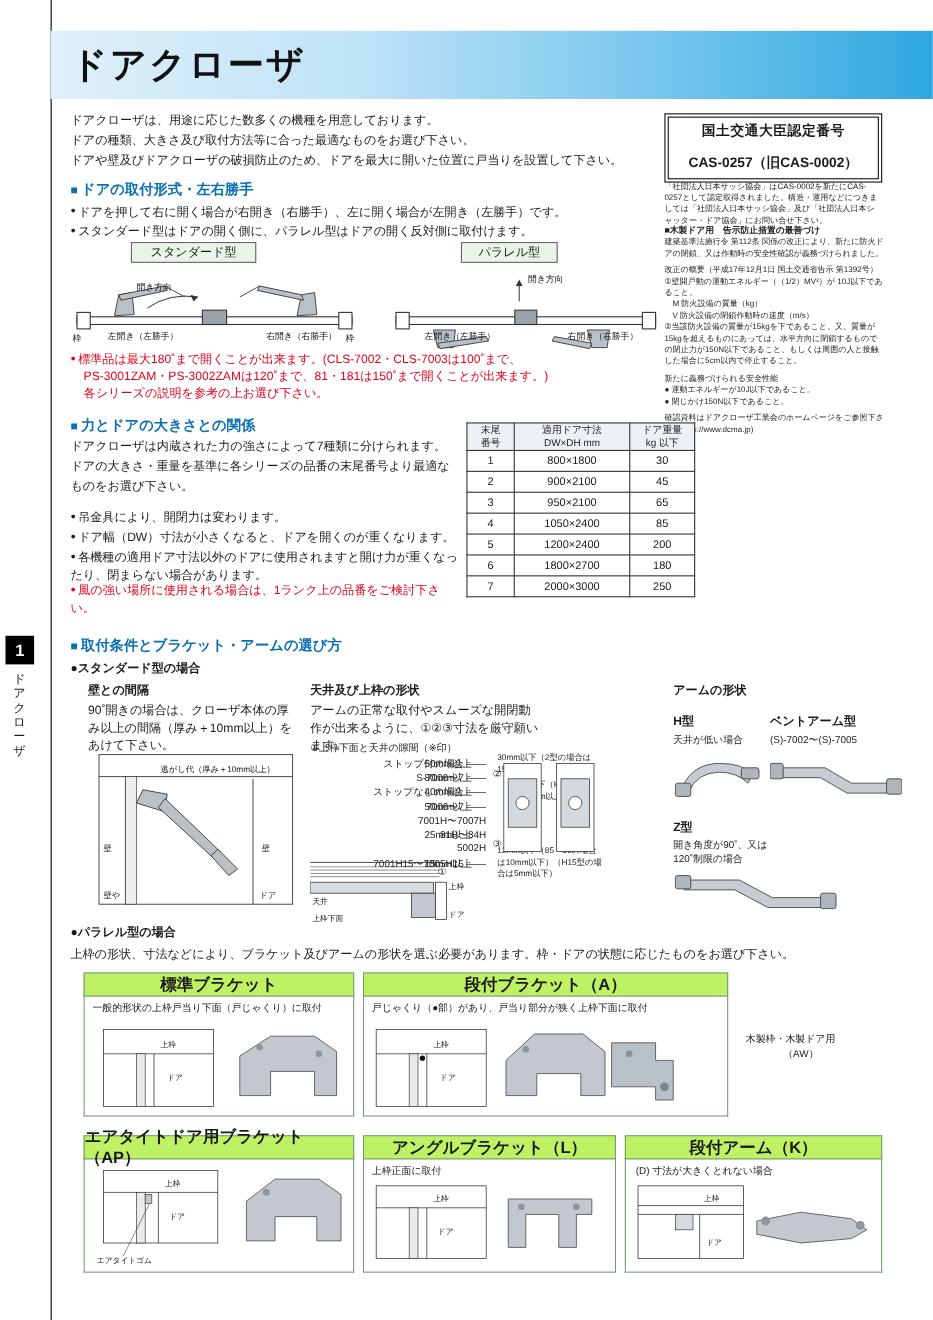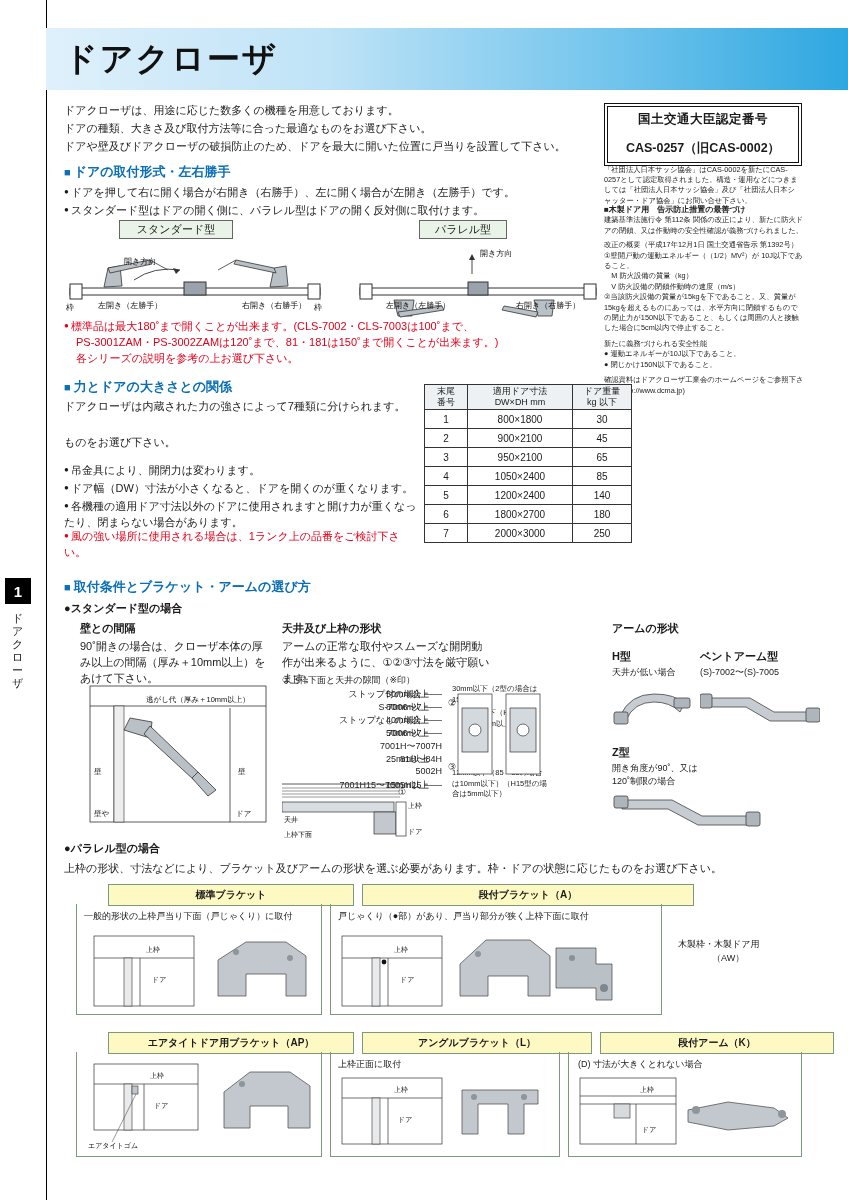--- a/index.html
+++ b/index.html
@@ -49,22 +49,22 @@
 
   
   table{border-collapse:collapse;font-size:10px;}
   .dtable{position:absolute;left:424px;top:384px;}
   .dtable th,.dtable td{border:1px solid #333;text-align:center;padding:1px 0;}
   .dtable th{background:#eef1f4;font-size:9px;line-height:11px;font-weight:normal;}
   .dtable td{height:16px;}
 
   
   .panel{position:absolute;border:1px solid #7a9a7c;}
-  .panel-hd{position:absolute;border:1px solid #7a9a7c;background:#fef9c3;
-    display:flex;align-items:center;justify-content:center;font-size:10px;font-weight:bold;margin-left:32px;}
+  .panel-hd{position:absolute;border:1px solid #7a9a7c;background:#bef264;
+    display:flex;align-items:center;justify-content:center;font-size:15px;font-weight:bold;}
 
   
   .art{position:absolute;}
   svg{display:block;}
 </style>
 </head>
 <body>
 
 <div class="page">
 
@@ -151,20 +151,21 @@
       <text x="452" y="68" font-size="8" fill="#111">右開き（右勝手）</text>
     </svg>
   </div>
 
   <div class="dot red" style="left:64px;top:318px;width:560px;">標準品は最大180˚まで開くことが出来ます。(CLS-7002・CLS-7003は100˚まで、</div>
   <div class="t red" style="left:76px;top:334px;width:560px;">PS-3001ZAM・PS-3002ZAMは120˚まで、81・181は150˚まで開くことが出来ます。)</div>
   <div class="t red" style="left:76px;top:350px;width:560px;">各シリーズの説明を参考の上お選び下さい。</div>
 
   <div class="sec" style="left:64px;top:378px;">力とドアの大きさとの関係</div>
   <div class="t" style="left:64px;top:398px;width:360px;">ドアクローザは内蔵された力の強さによって7種類に分けられます。</div>
+  <div class="t" style="left:64px;top:416px;width:360px;">ドアの大きさ・重量を基準に各シリーズの品番の末尾番号より最適な</div>
   <div class="t" style="left:64px;top:434px;width:360px;">ものをお選び下さい。</div>
 
   <div class="dot" style="left:64px;top:462px;width:360px;">吊金具により、開閉力は変わります。</div>
   <div class="dot" style="left:64px;top:480px;width:360px;">ドア幅（DW）寸法が小さくなると、ドアを開くのが重くなります。</div>
   <div class="dot" style="left:64px;top:498px;width:356px;">各機種の適用ドア寸法以外のドアに使用されますと開け力が重くなったり、閉まらない場合があります。</div>
   <div class="dot red" style="left:64px;top:528px;width:356px;">風の強い場所に使用される場合は、1ランク上の品番をご検討下さい。</div>
 
   <table class="dtable">
     <thead>
       <tr>
@@ -199,21 +200,21 @@
         <td>65</td>
       </tr>
       <tr>
         <td>4</td>
         <td>1050×2400</td>
         <td>85</td>
       </tr>
       <tr>
         <td>5</td>
         <td>1200×2400</td>
-        <td>140</td>
+        <td>200</td>
       </tr>
       <tr>
         <td>6</td>
         <td>1800×2700</td>
         <td>180</td>
       </tr>
       <tr>
         <td>7</td>
         <td>2000×3000</td>
         <td>250</td>

